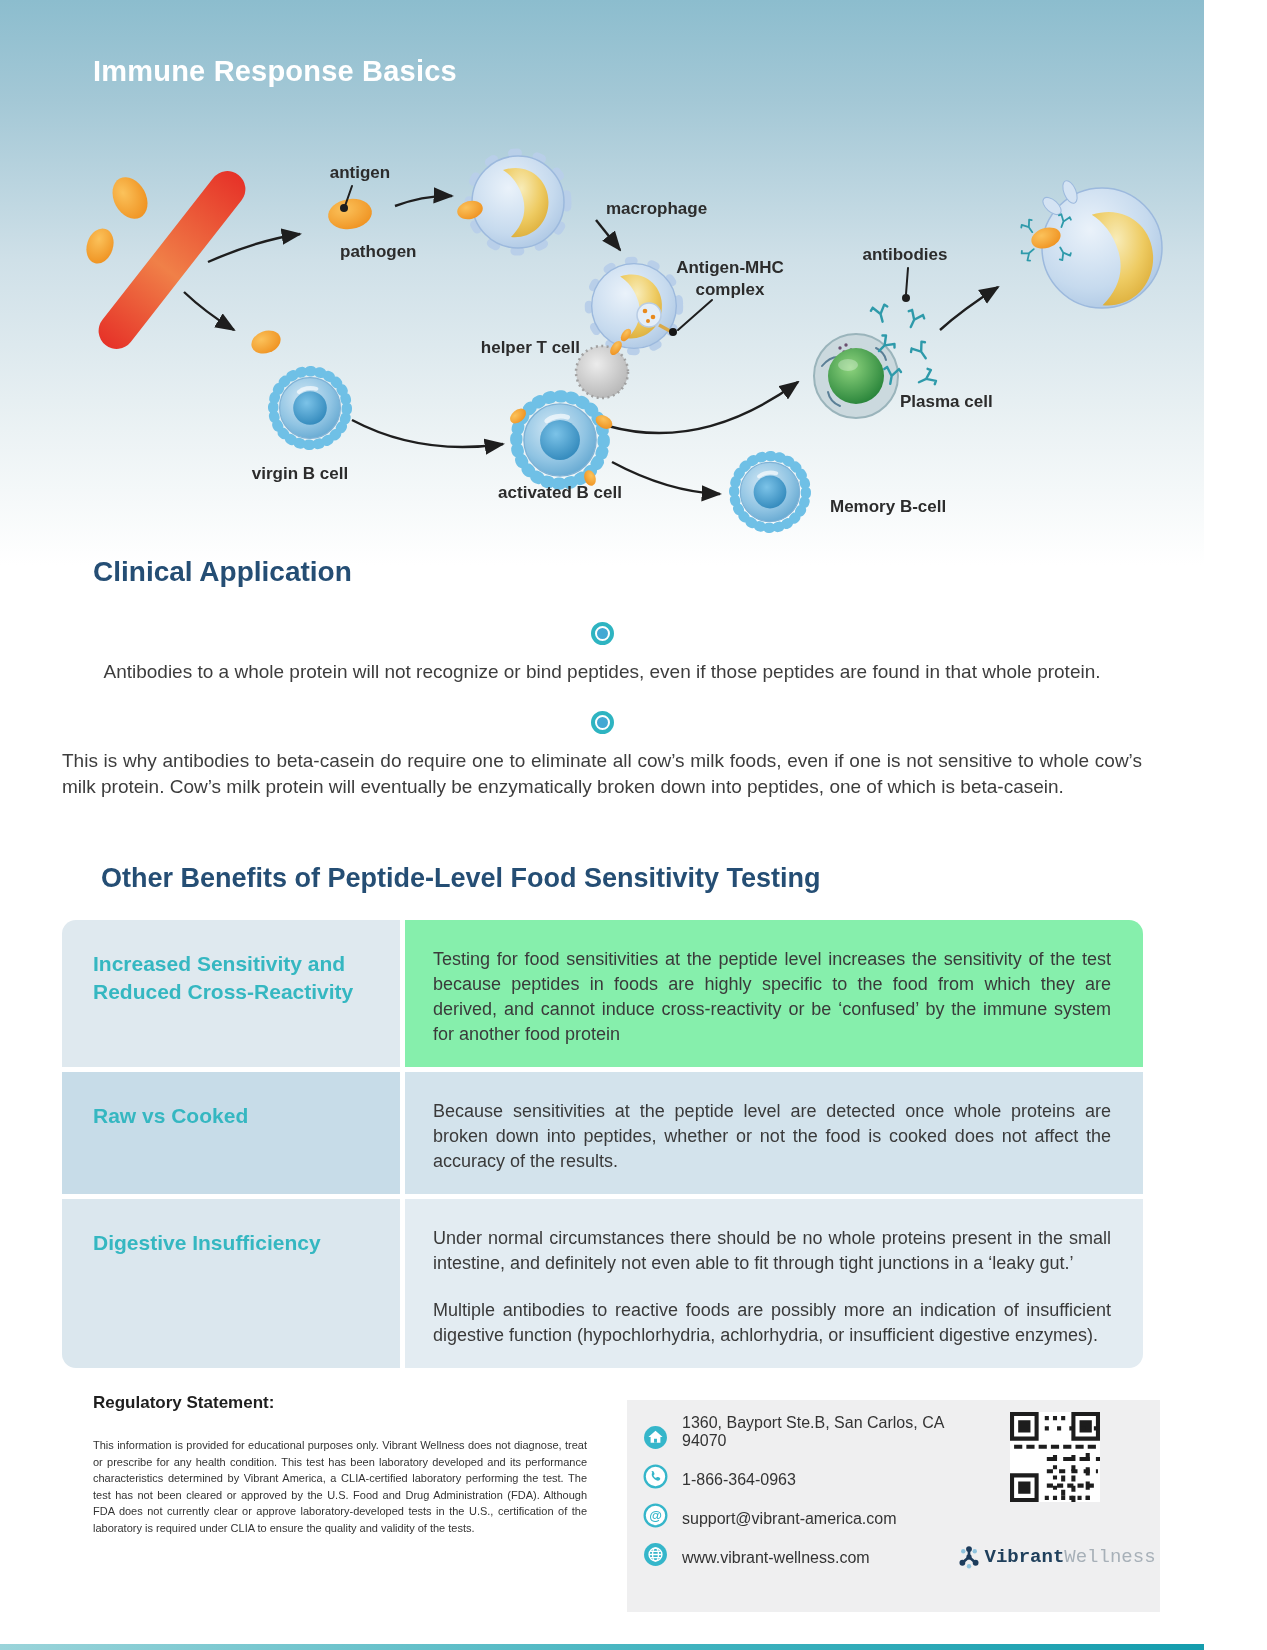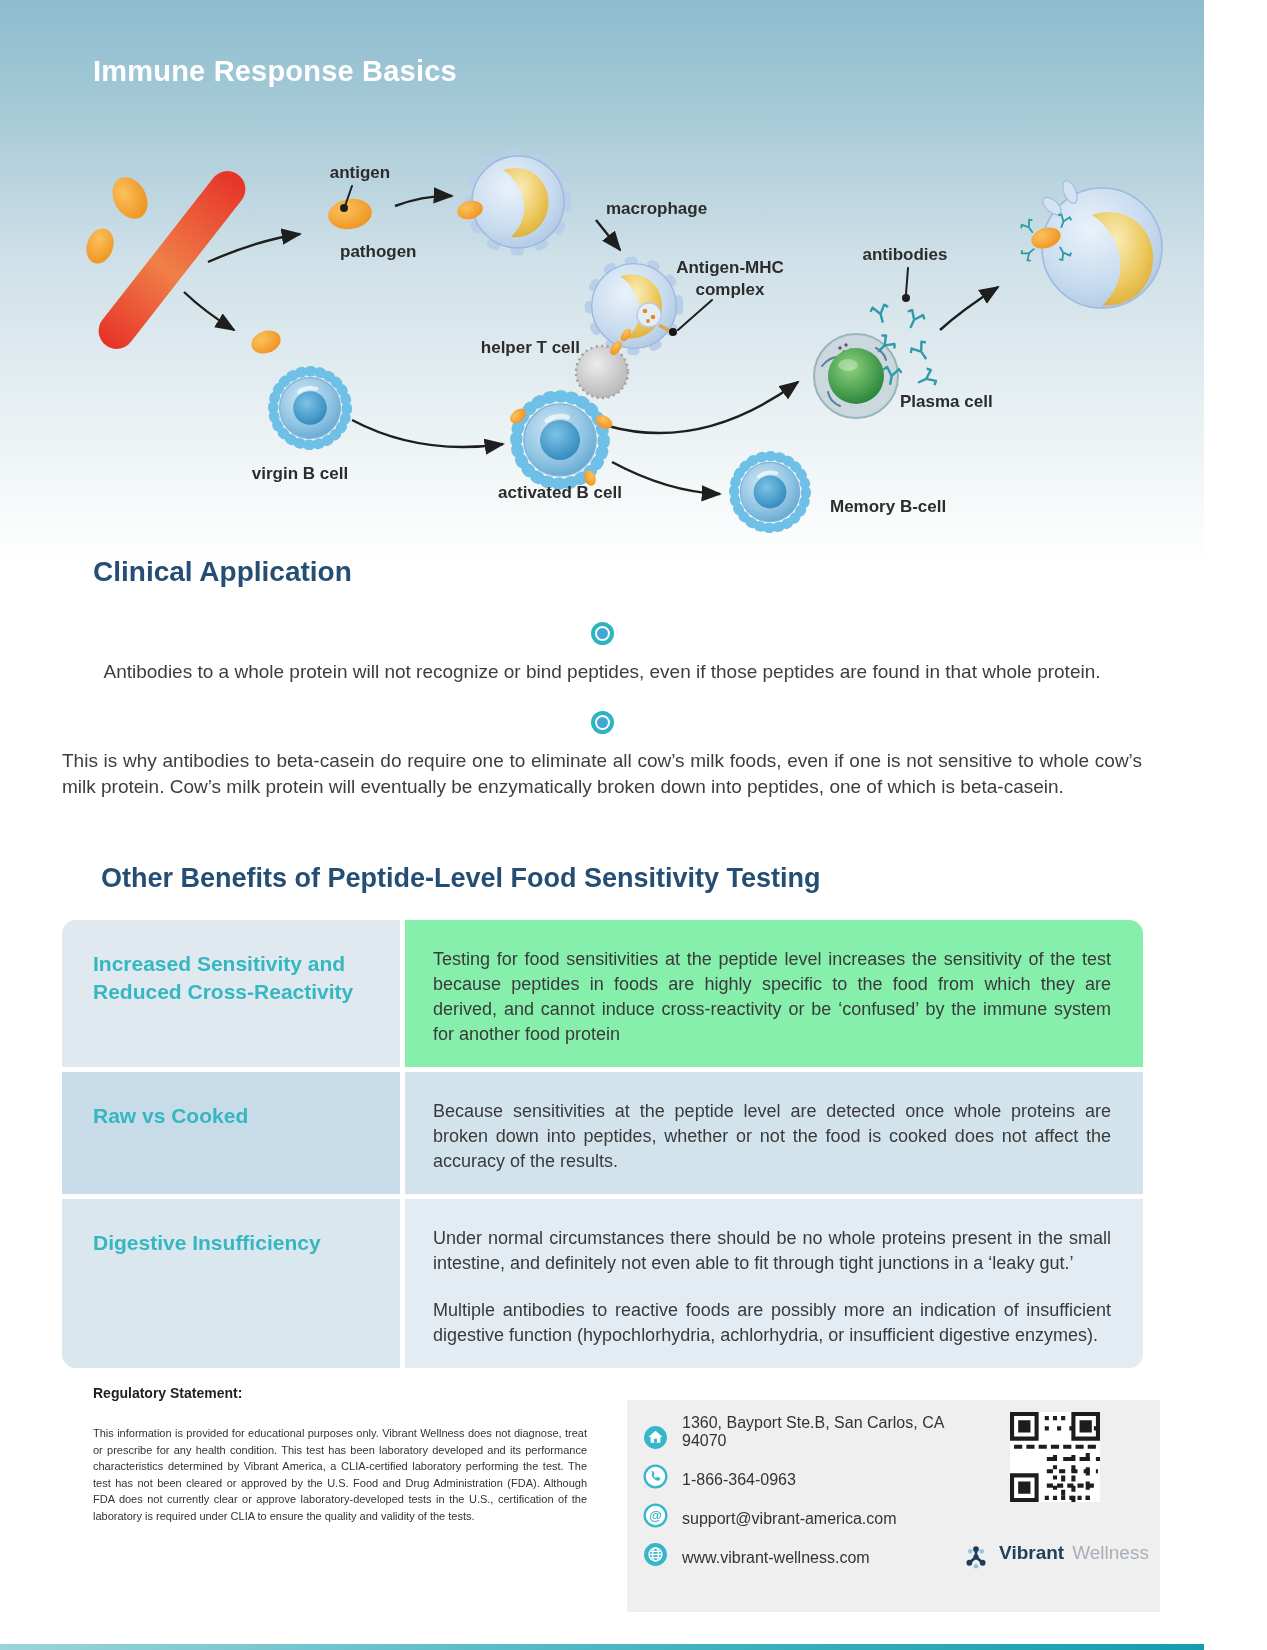--- a/index.html
+++ b/index.html
@@ -34,32 +34,32 @@
   .tcell p{margin:0;font-size:18px;line-height:1.39;color:#3a3a3a;text-align:justify;}
   .tcell p + p{margin-top:22px;}
   .r1l{background:#dfe9ef;border-radius:14px 0 0 0;min-height:147px;}
   .r1r{background:#86efac;border-radius:0 14px 0 0;}
   .r2l{background:#c7dce8;min-height:112px;}
   .r2r{background:#d3e3ec;}
   .r3l{background:#dbe7ee;border-radius:0 0 0 14px;min-height:156px;}
   .r3r{background:#e3ecf2;border-radius:0 0 14px 0;}
 
   .reg{position:absolute;left:93px;top:1385px;width:494px;}
-  .reg h3{margin:0 0 24px 0;font-size:14px;font-weight:700;color:#1f1f1f;}
+  .reg h3{margin:8px 0 24px 0;font-size:17px;font-weight:700;color:#1f1f1f;}
   .reg p{margin:0;font-size:11px;line-height:1.5;color:#333;text-align:justify;}
 
   .contact-box{position:absolute;left:627px;top:1400px;width:533px;height:212px;
         background:#efeff0;box-sizing:border-box;padding:10px 16px 10px 16px;display:flex;}
   .contacts{flex:1;padding-top:4px;}
   .contact-row{display:flex;align-items:flex-end;gap:14px;margin:0 0 14px 0;}
   .contact-row svg{flex:0 0 auto;}
   .contact-row span{font-size:16px;color:#333;}
   .qr-logo{width:178px;display:flex;flex-direction:column;align-items:center;}
   .qr{margin-top:2px;}
-  .logo-row{margin-top:40px;display:flex;align-items:flex-start;gap:8px;}
+  .logo-row{margin-top:40px;display:flex;align-items:center;gap:0;font-family:Liberation Mono, monospace;}
   .logo-bold{font-size:19px;font-weight:700;color:#20405c;}
   .logo-light{font-size:19px;font-weight:300;color:#a7b0b8;}
 
   .bottom-bar{position:absolute;left:0;bottom:0;width:1267px;height:6px;
         background:linear-gradient(90deg,#9bd4da 0%,#3fb3bf 55%,#0f9aab 100%);}
 </style>
 </head>
 <body>
 
 <div class="page">

